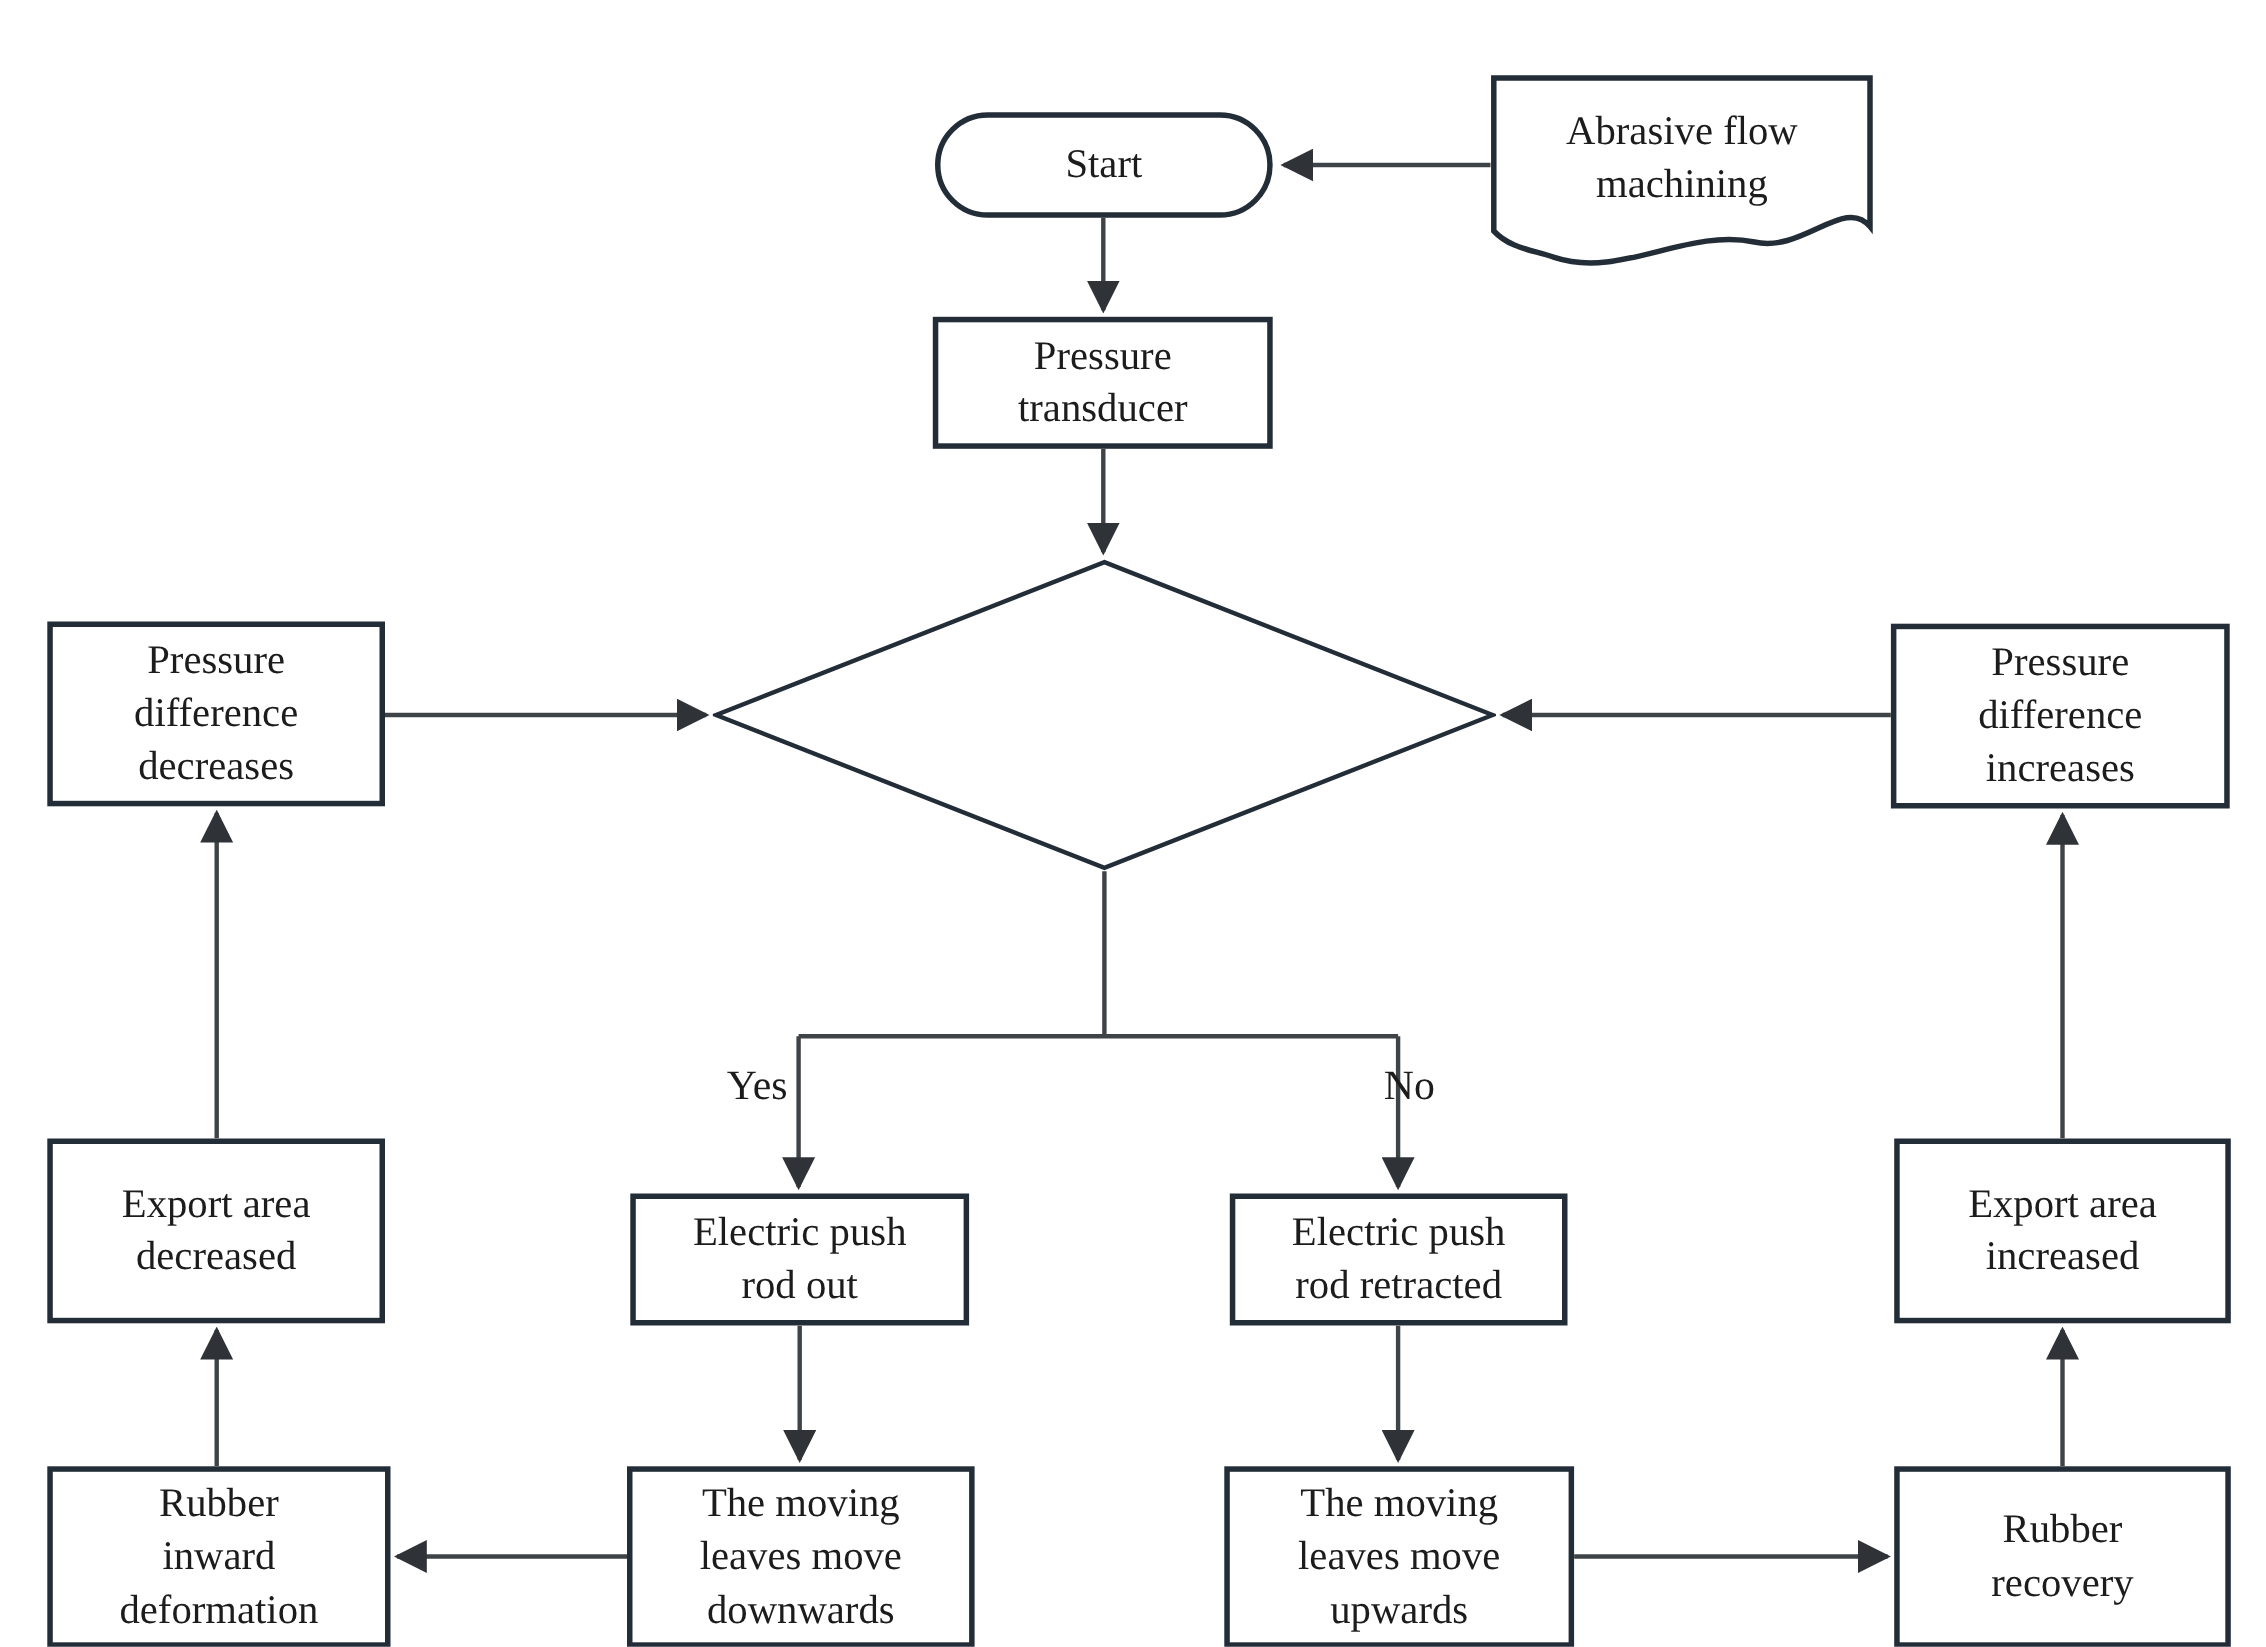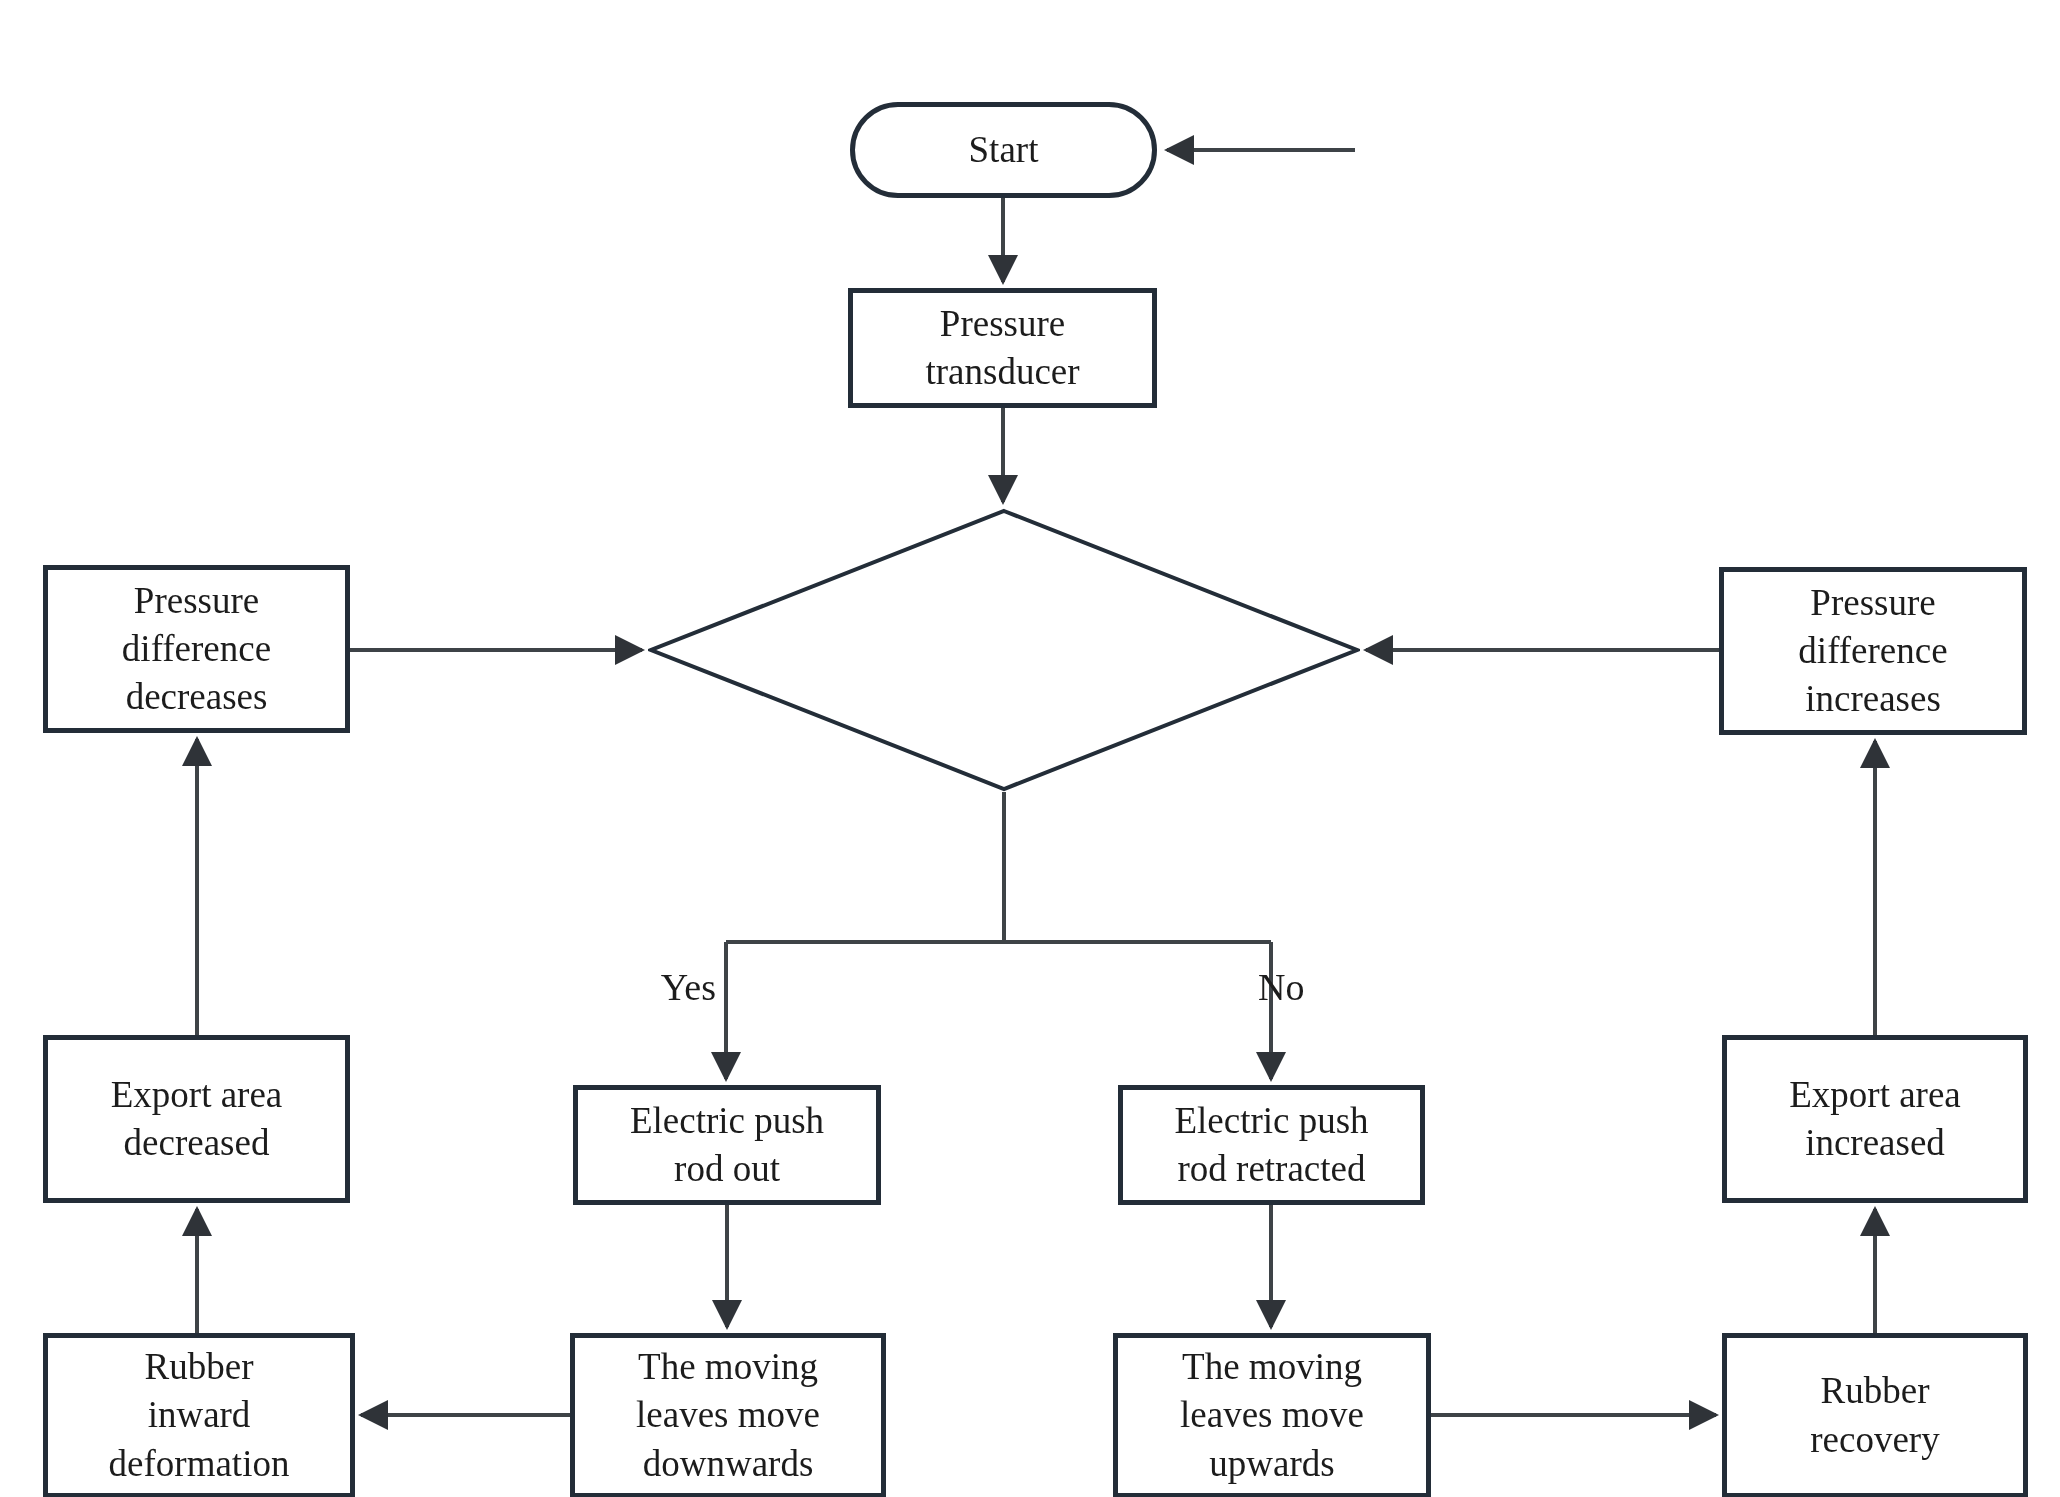--- a/index.html
+++ b/index.html
@@ -113,20 +113,27 @@
       <line x1="1875" y1="1293" x2="1875" y2="1169" marker-end="url(#arr)"></line>
 
       <line x1="1875" y1="995" x2="1875" y2="701" marker-end="url(#arr)"></line>
     </g>
   </svg>
 
   <div class="node terminator" style="left:850px; top:62px; width:307px; height:96px;">
     <span class="lbl">Start</span>
   </div>
 
+  <div class="shape-node" style="left:1355px; top:28px; width:348px; height:178px;">
+    <svg width="348" height="178" viewBox="0 0 348 178">
+      <path d="M3,3 H345 V138 C322,110 284,162 240,152 C178,139 118,186 58,166 C38,159 18,158 3,142 Z" fill="#ffffff" stroke="#232d38" stroke-width="5"></path>
+    </svg>
+    <div class="lbl" style="top:28px;">Abrasive flow
+machining</div>
+  </div>
 
   <div class="node" style="left:848px; top:248px; width:309px; height:120px;">
     <span class="lbl">Pressure
 transducer</span>
   </div>
 
   <div class="shape-node" style="left:648px; top:468px; width:712px; height:284px;">
     <svg width="712" height="284" viewBox="0 0 712 284">
       <polygon points="356,3 709,142 356,281 3,142" fill="#ffffff" stroke="#232d38" stroke-width="4"></polygon>
     </svg>

